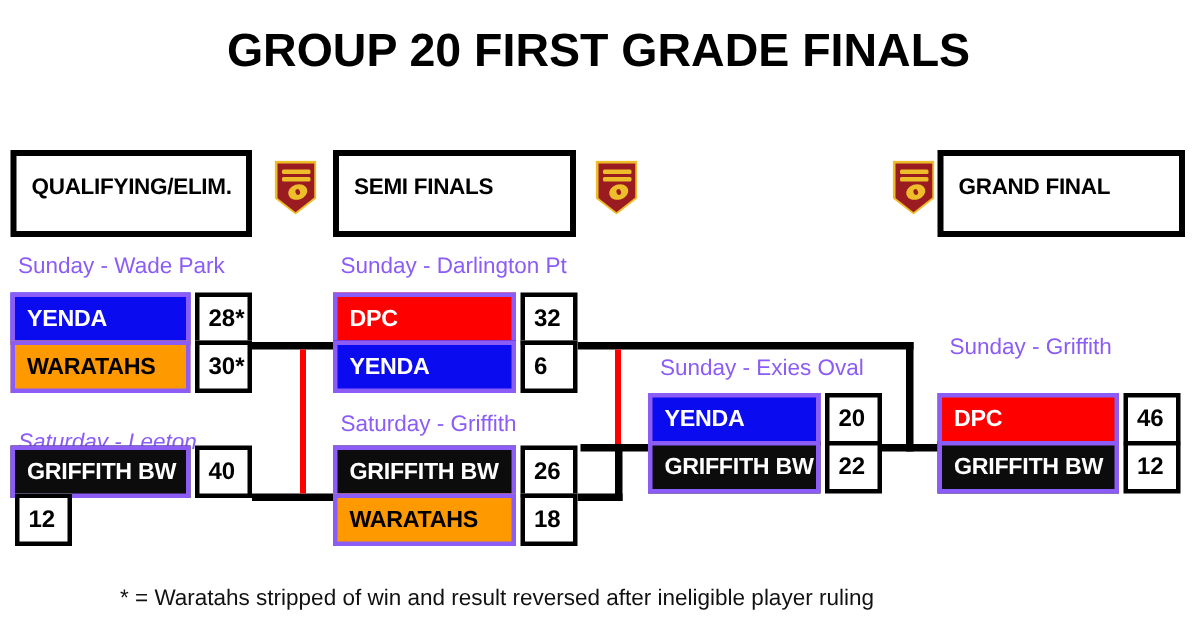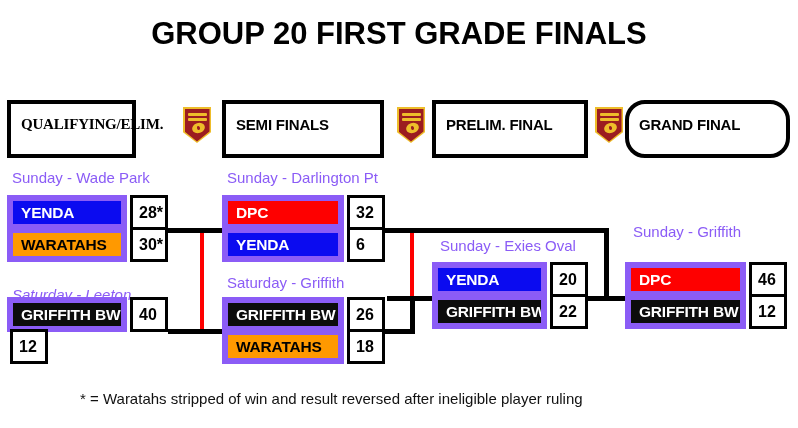--- a/index.html
+++ b/index.html
@@ -13,24 +13,24 @@
     letter-spacing:0px;
   }
 
   
   .round-box {
     position:absolute; top:100px; height:58px;
     border:4px solid #000; background:#fff;
     font-size:15px; font-weight:bold; color:#000;
     padding:12px 0 0 10px; letter-spacing:-0.2px;
   }
-  .rb1 { left:7px;   width:129px;font-family:Liberation Serif, serif; }
+  .rb1 { left:7px;   width:161px; }
   .rb2 { left:222px; width:162px; }
   .rb3 { left:432px; width:156px; }
-  .rb4 { left:625px; width:165px;border-radius:20px; }
+  .rb4 { left:625px; width:165px; }
 
   
   .crest { position:absolute; top:107px; width:28px; height:36px; }
   .crest .shell {
     width:100%; height:100%;
     clip-path: polygon(0 0, 100% 0, 100% 70%, 50% 100%, 0 70%);
     position:relative;
   }
   .crest .inner {
     position:absolute; left:1.5px; top:1.5px; right:1.5px; bottom:1.5px;
@@ -54,21 +54,21 @@
   .venue {
     position:absolute; font-size:15px; color:#8b5cf6; font-weight:normal;
     white-space:nowrap;
   }
 
   
   .match { position:absolute; }
   .trow { display:flex; height:35px; }
   .trow + .trow { margin-top:-3px; }
   .team {
-    flex:1; border:6px solid #8b5cf6; font-size:15.5px; font-weight:bold;
+    flex:1; border:3px solid #8b5cf6; font-size:15.5px; font-weight:bold;
     padding-left:8px; display:flex; align-items:center;
     letter-spacing:-0.2px; white-space:nowrap; overflow:hidden;
   }
   .score {
     width:38px; margin-left:3px; border:3px solid #000; background:#fff;
     color:#000; font-size:16px; font-weight:bold;
     padding-left:6px; display:flex; align-items:center; white-space:nowrap;
   }
   .m1 { left:7px;   top:195px; width:161px; }
   .m2 { left:7px;   top:297px; width:161px; }
@@ -98,21 +98,20 @@
 </style>
 </head>
 <body>
 
 <div class="canvas">
 
   <div class="page-title">GROUP 20 FIRST GRADE FINALS</div>
 
   <div class="round-box rb1">QUALIFYING/ELIM.</div>
   <div class="round-box rb2">SEMI FINALS</div>
-  <div class="round-box rb3">PRELIM. FINAL</div>
   <div class="round-box rb4">GRAND FINAL</div>
 
   <div class="crest" style="left:183px;">
     <div class="shell" style="background-color: rgb(238, 189, 42);">
       <div class="inner" style="background-color: rgb(155, 28, 32);">
         <div class="band1" style="background-color: rgb(238, 189, 42);"></div>
         <div class="band2" style="background-color: rgb(238, 189, 42);"></div>
         <div class="ball" style="background-color: rgb(238, 189, 42);">
           <div class="ball-mark" style="background-color: rgb(155, 28, 32);"></div>
         </div>

